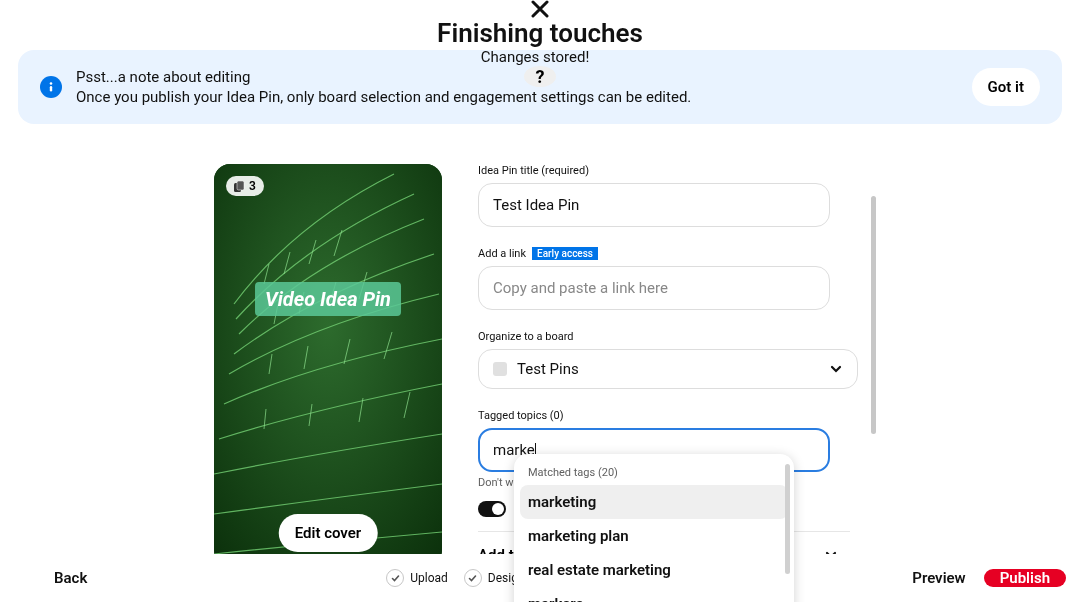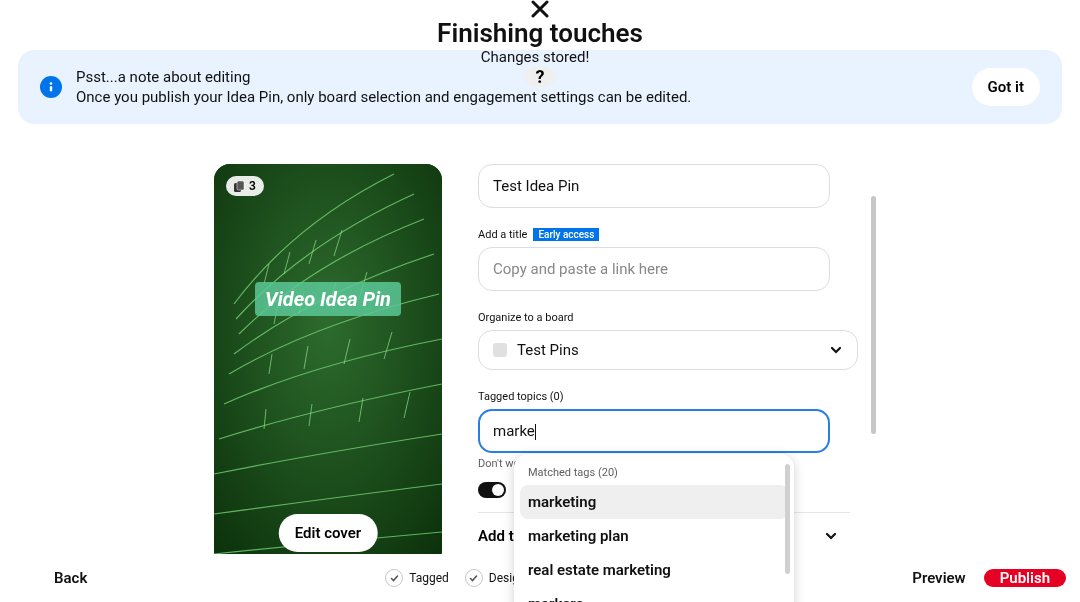--- a/index.html
+++ b/index.html
@@ -147,24 +147,25 @@
     </div>
     <div class="overlay-text-box">
       <div class="overlay-text">Video Idea Pin</div>
     </div>
     <button class="edit-cover-btn">Edit cover</button>
   </div>
 
   <div class="form-col">
     <div class="scroll-indicator"></div>
 
+    <div class="field-label">Idea Pin title (required)</div>
     <div class="input-box">Test Idea Pin</div>
 
     <div class="field-label">
-      <span>Add a title</span>
+      <span>Add a link</span>
       <span class="badge">Early access</span>
     </div>
     <div class="input-box placeholder-style">Copy and paste a link here</div>
 
     <div class="field-label">Organize to a board</div>
     <div class="select-box">
       <div class="board-thumb"></div>
       <span>Test Pins</span>
       <svg class="chev" width="14" height="14" viewBox="0 0 14 14">
           <path d="M3 5 L7 9 L11 5" stroke="#111" stroke-width="2.2" fill="none" stroke-linecap="round"></path>
@@ -209,21 +210,21 @@
 
 <div class="footer">
   <button class="back-btn">Back</button>
   <div class="steps">
     <div class="step">
       <div class="step-circle done">
         <svg width="9" height="9" viewBox="0 0 9 9">
             <path d="M1.5 4.5 L3.5 6.5 L7.5 2" stroke="#555" stroke-width="1.6" fill="none" stroke-linecap="round"></path>
           </svg>
       </div>
-      <span>Tagged</span>
+      <span>Upload</span>
     </div>
     <div class="step">
       <div class="step-circle done">
         <svg width="9" height="9" viewBox="0 0 9 9">
             <path d="M1.5 4.5 L3.5 6.5 L7.5 2" stroke="#555" stroke-width="1.6" fill="none" stroke-linecap="round"></path>
           </svg>
       </div>
       <span>Design</span>
     </div>
     <div class="step active-lbl">

